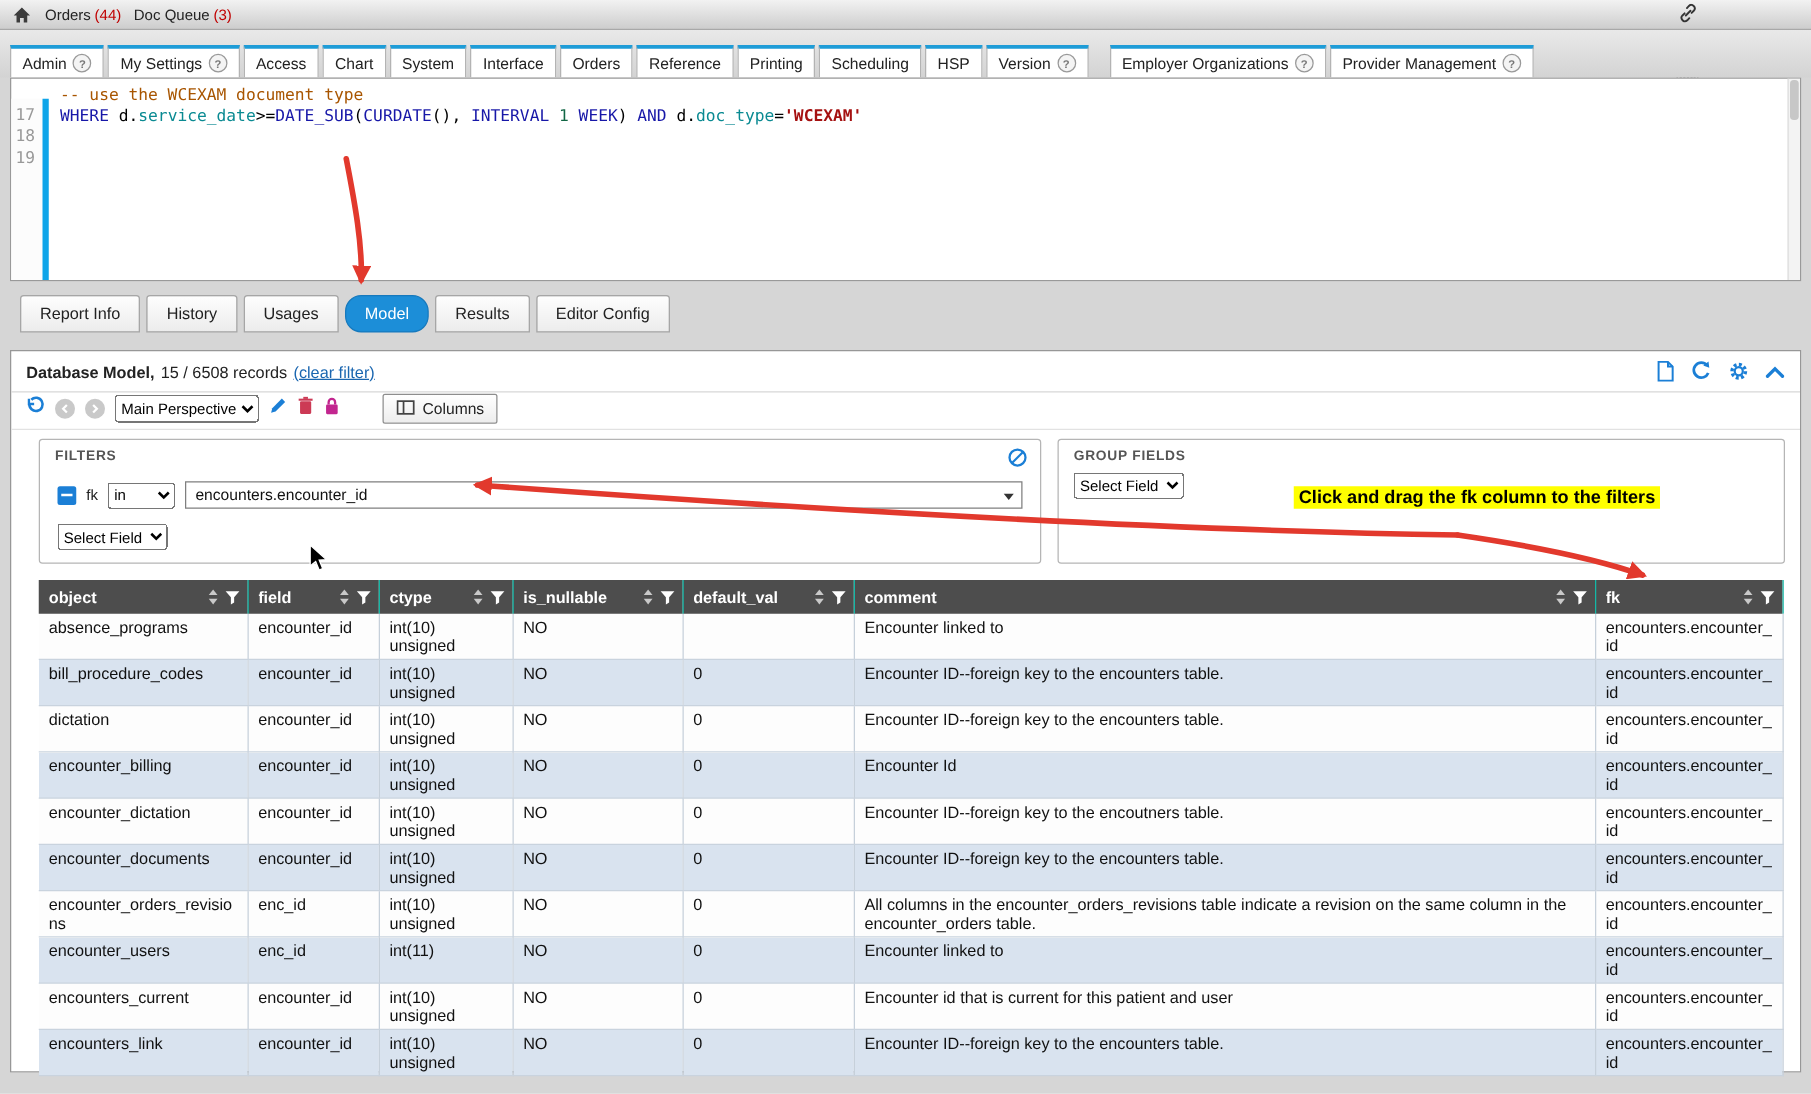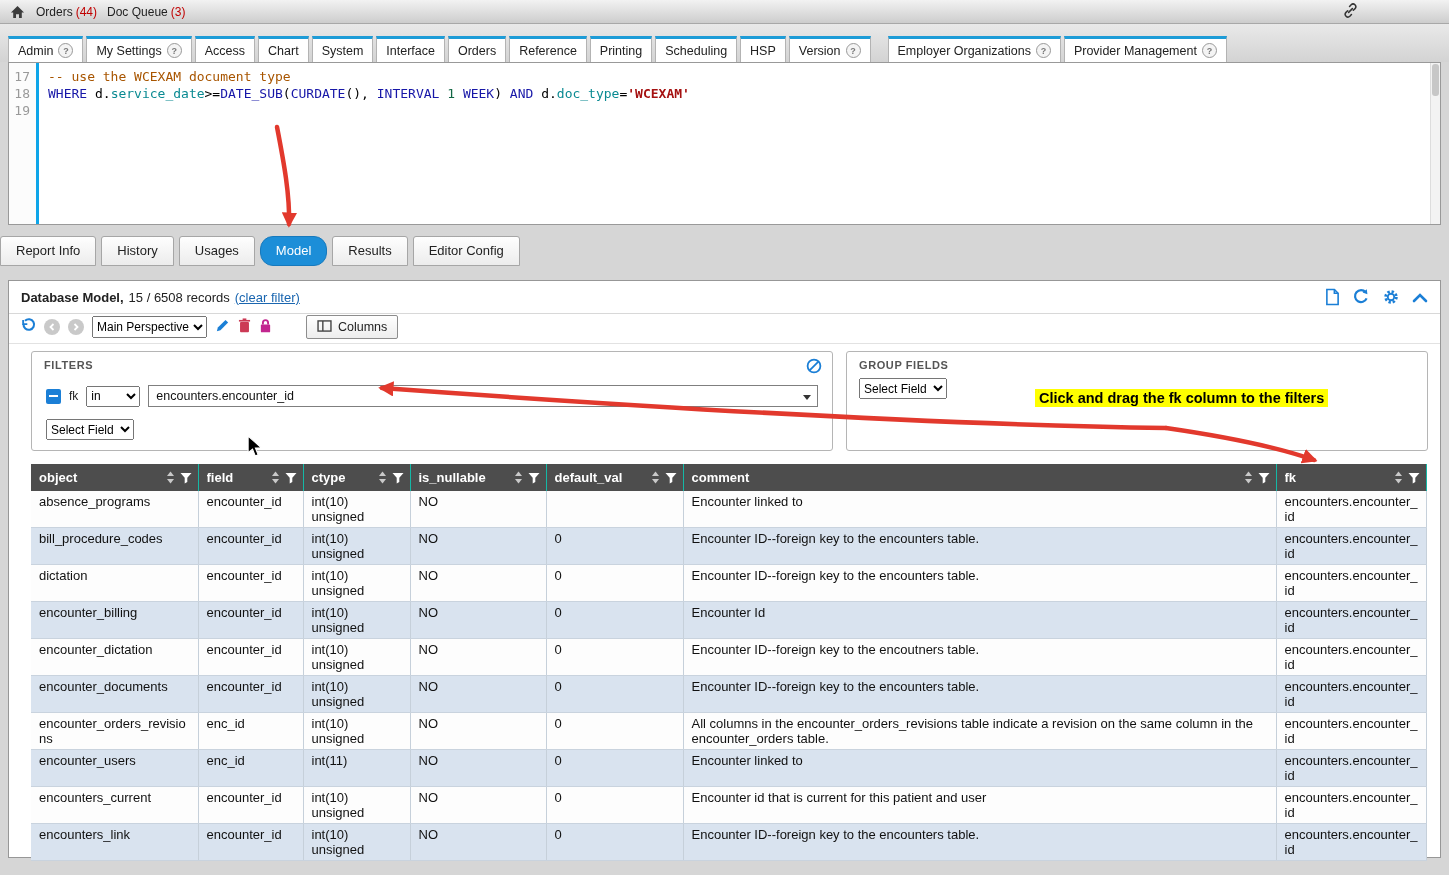--- a/index.html
+++ b/index.html
@@ -18,35 +18,35 @@
   .helpcircle{width:15px;height:15px;border:1.5px solid #333;border-radius:50%;color:#333;font-weight:bold;font-size:10px;display:inline-flex;align-items:center;justify-content:center;}
 
   
   .navbar{position:absolute;left:0;top:24px;width:100%;height:38px;background:linear-gradient(#e9e9e9,#d3d3d3);box-sizing:border-box;display:flex;align-items:flex-end;padding:0 0 0 8px;}
   .navtab{height:26px;background:#fff;border:1px solid #b3b3b3;border-top:3px solid #1e9cd7;border-bottom:none;display:flex;align-items:center;gap:5px;padding:0 9px;margin-right:3px;font-size:12.5px;color:#222;cursor:pointer;white-space:nowrap;box-sizing:border-box;}
   .navtab.gap{margin-left:14px;}
   .helpdot{width:13px;height:13px;border:1px solid #999;border-radius:50%;color:#777;font-size:9px;font-weight:bold;display:inline-flex;align-items:center;justify-content:center;background:#f4f4f4;}
 
   
   .editor{position:absolute;left:8px;top:62px;width:1433px;height:163px;background:#fff;border:1px solid #999;box-sizing:border-box;font-family:"DejaVu Sans Mono","Liberation Mono",monospace;font-size:13px;}
-  .gutter{position:absolute;left:0;top:0;bottom:0;width:30px;border-right:3px solid #0ea5e9;background:#fcfcfc;padding-top:5px;box-sizing:border-box;}
+  .gutter{position:absolute;left:0;top:16px;bottom:0;width:30px;border-right:5px solid #0ea5e9;background:#fcfcfc;padding-top:5px;box-sizing:border-box;}
   .lineno{color:#999;text-align:right;padding-right:6px;line-height:17px;height:17px;}
   .code{position:absolute;left:31px;top:0;right:10px;bottom:0;padding:5px 0 0 8px;}
   .codeline{line-height:17px;height:17px;white-space:pre;}
   .tok-comment{color:#a85500;}
   .tok-kw{color:#1717a8;}
   .tok-field{color:#0a8a92;}
   .tok-num{color:#116644;}
   .tok-str{color:#a51111;font-weight:bold;}
   .tok-plain{color:#000;}
   .vscroll{position:absolute;right:0;top:0;bottom:0;width:9px;background:#f3f3f3;border-left:1px solid #ddd;}
   .vthumb{position:absolute;top:1px;right:1px;width:7px;height:32px;background:#c7c7c7;border-radius:3px;}
 
   
-  .rtabs{position:absolute;left:0;top:236px;display:flex;gap:5px;align-items:center;}
+  .rtabs{position:absolute;left:16px;top:236px;display:flex;gap:5px;align-items:center;}
   .rtab{height:28px;line-height:28px;padding:0 15px;background:linear-gradient(#fefefe,#ececec);border:1px solid #a6a6a6;border-radius:3px 3px 0 0;font-size:13px;color:#222;cursor:pointer;white-space:nowrap;}
   .rtab.active{background:#1c8ed8;border-color:#1679bd;color:#fff;border-radius:13px;}
 
   
   .panel{position:absolute;left:8px;top:280px;width:1433px;height:578px;background:#fff;border:1px solid #979797;box-sizing:border-box;}
   .phead{position:absolute;left:0;right:0;top:0;height:30px;display:flex;align-items:center;padding:16px 12px;border-bottom:1px solid #d8d8d8;box-sizing:border-box;font-size:13px;color:#222;}
   .ptitle{font-weight:bold;}
   .precords{margin-left:5px;}
   .plink{margin-left:5px;color:#1a66b0;text-decoration:underline;cursor:pointer;}
   .picons{margin-left:auto;display:flex;align-items:center;gap:12px;}

